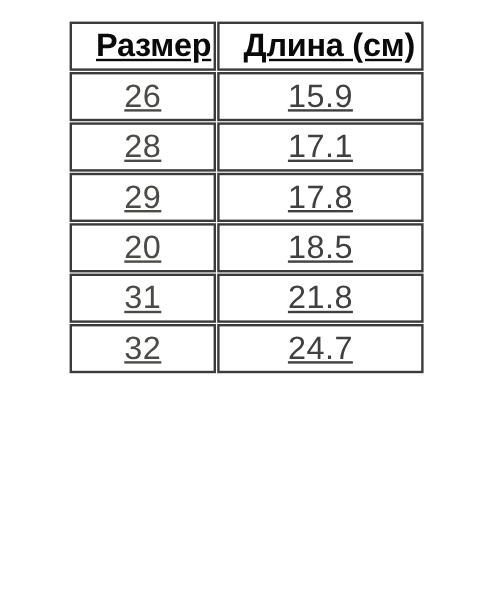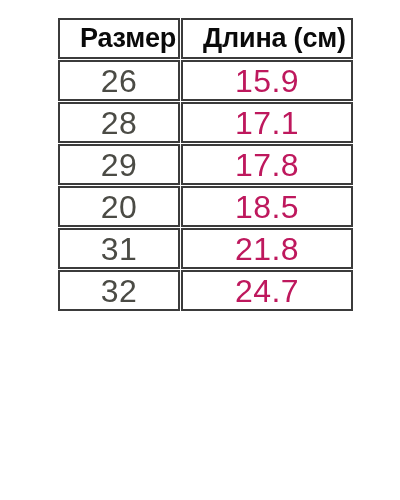--- a/index.html
+++ b/index.html
@@ -36,35 +36,36 @@
   .size-table td {
     background: #ffffff;
     border: 2px solid #3b3b3b;
     height: 41px;
     padding: 0 20px;
     text-align: center;
     vertical-align: middle;
     line-height: 1;
     box-sizing: border-box;
     white-space: nowrap;
+    text-decoration: underline;
   }
   .size-table th {
     font-weight: bold;
     font-size: 27px;
     color: #0a0a0a;
     letter-spacing: -0.2px;
   }
   .size-table td {
     font-weight: normal;
-    font-size: 32px;
+    font-size: 27px;
     color: #4b4b45;
     letter-spacing: 0.4px;
   }
   .size-table td.len-cell {
-    color: #be185d;
+    color: #404040;
   }
 </style>
 </head>
 <body>
 
 <div class="page">
   <table class="size-table">
     <colgroup>
       <col class="c-size">
       <col class="c-len">

